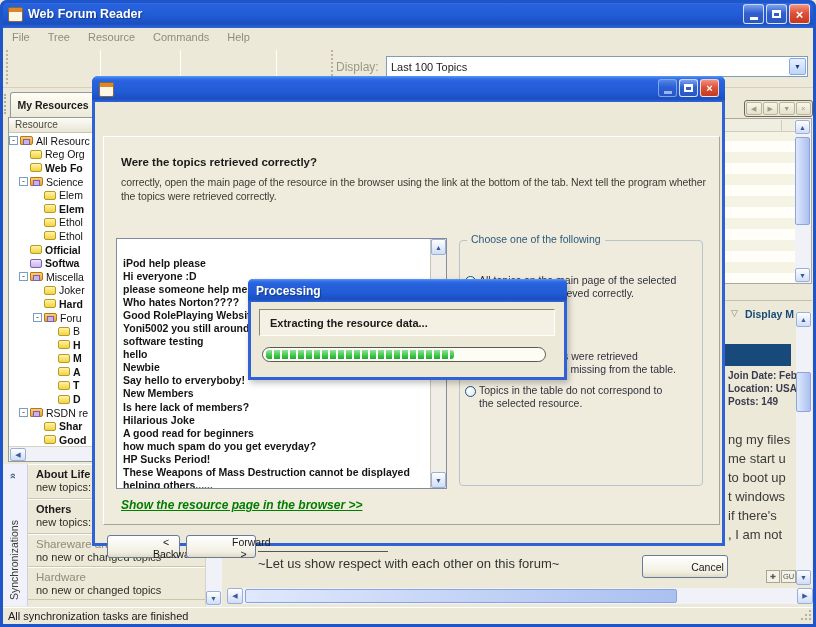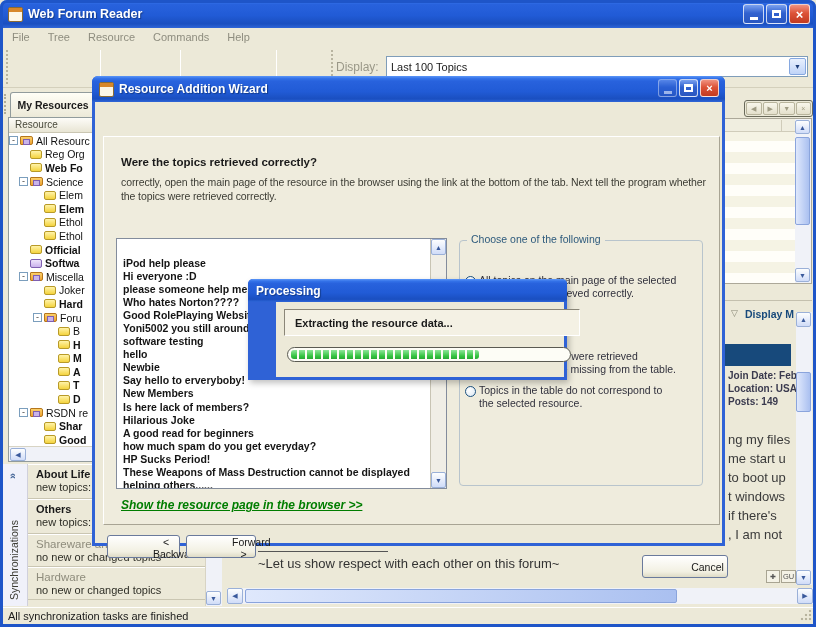--- a/index.html
+++ b/index.html
@@ -119,21 +119,21 @@
   .tl-scroll { position:absolute; right:0; top:0; bottom:0; width:16px; background:#f0eee6; border-left:1px solid #c8c4b4; }
   .groupbox { position:absolute; left:364px; top:138px; width:244px; height:246px; border:1px solid #b8c4cc; border-radius:4px; }
   .group-label { position:absolute; left:372px; top:131px; background:#efecdd; padding:0 4px; font-size:10.5px; color:#2d5a7c; }
   .radio { position:absolute; width:11px; height:11px; border:1px solid #1c5180; border-radius:50%; background:radial-gradient(circle at 35% 30%,#fff,#dce8f2); }
   .opt-text { position:absolute; left:384px; width:230px; font-size:10.5px; color:#30303c; }
   .opt-text div { line-height:13px; white-space:nowrap; }
   .wiz-link { position:absolute; left:26px; top:396px; font-size:12px; font-weight:bold; color:#007d00; text-decoration:underline;font-style:italic; }
   .xp-btn { position:absolute; top:433px; height:23px; background:linear-gradient(#ffffff,#f2f0e2 75%,#dedbc6); border:1px solid #6a7a9c; border-radius:3px; font-size:10.5px; font-family:"Liberation Sans",sans-serif; color:#1a1a1a;padding-left:45px; }
   
   .processing { position:absolute; left:248px; top:279px; width:319px; height:101px; background:#2f62d6; border-radius:5px 5px 0 0; z-index:50; box-shadow:2px 3px 6px rgba(0,0,0,.25); }
-  .proc-body { position:absolute; left:3px; top:23px; right:3px; bottom:3px; background:#ece9d8;margin-left:25px; }
+  .proc-body { position:absolute; left:3px; top:23px; right:3px; bottom:3px; background:#ece9d8; }
   .proc-title { height:23px; border-radius:5px 5px 0 0;
     background:linear-gradient(180deg,#5b96f7 0%,#3371e8 10%,#2862dd 20%,#215bd6 60%,#1a4fc0 88%,#2f66d8 100%);
     display:flex; align-items:center; padding:0 8px; }
   .proc-msg { position:absolute; left:8px; top:7px; width:296px; height:27px; background:#f4f1e4; border:1px solid; border-color:#8a8678 #fff #fff #8a8678; font-size:11px; font-weight:bold; display:flex; align-items:center; padding-left:10px; }
   .prog-track { position:absolute; left:11px; top:45px; width:284px; height:15px; background:#fdfdf6; border:1px solid #5a5a52; border-radius:8px; padding:2px 3px; }
   #prog-fill { height:100%; background:repeating-linear-gradient(90deg,transparent 0 6px,#fdfdf6 6px 8px),linear-gradient(180deg,#8fe69a,#33c23f 70%,#2aa836); border-radius:3px; }
 </style>
 </head>
 <body>
 
@@ -398,21 +398,20 @@
 
   <div class="statusbar">
     <span>All synchronization tasks are finished</span>
   </div>
   <span class="grip"></span>
   <div class="frame"></div>
 
   <div class="wizard">
     <div class="dlg-title">
       <span class="app-icon"></span>
-      <span class="title-text">Resource Addition Wizard</span>
       <span class="winbtns" style="top:3px;">
         <span class="wb min" style="opacity:.55">
             <i></i>
           </span>
         <span class="wb max">
             <i></i>
           </span>
         <span class="wb close">×</span>
       </span>
     </div>

